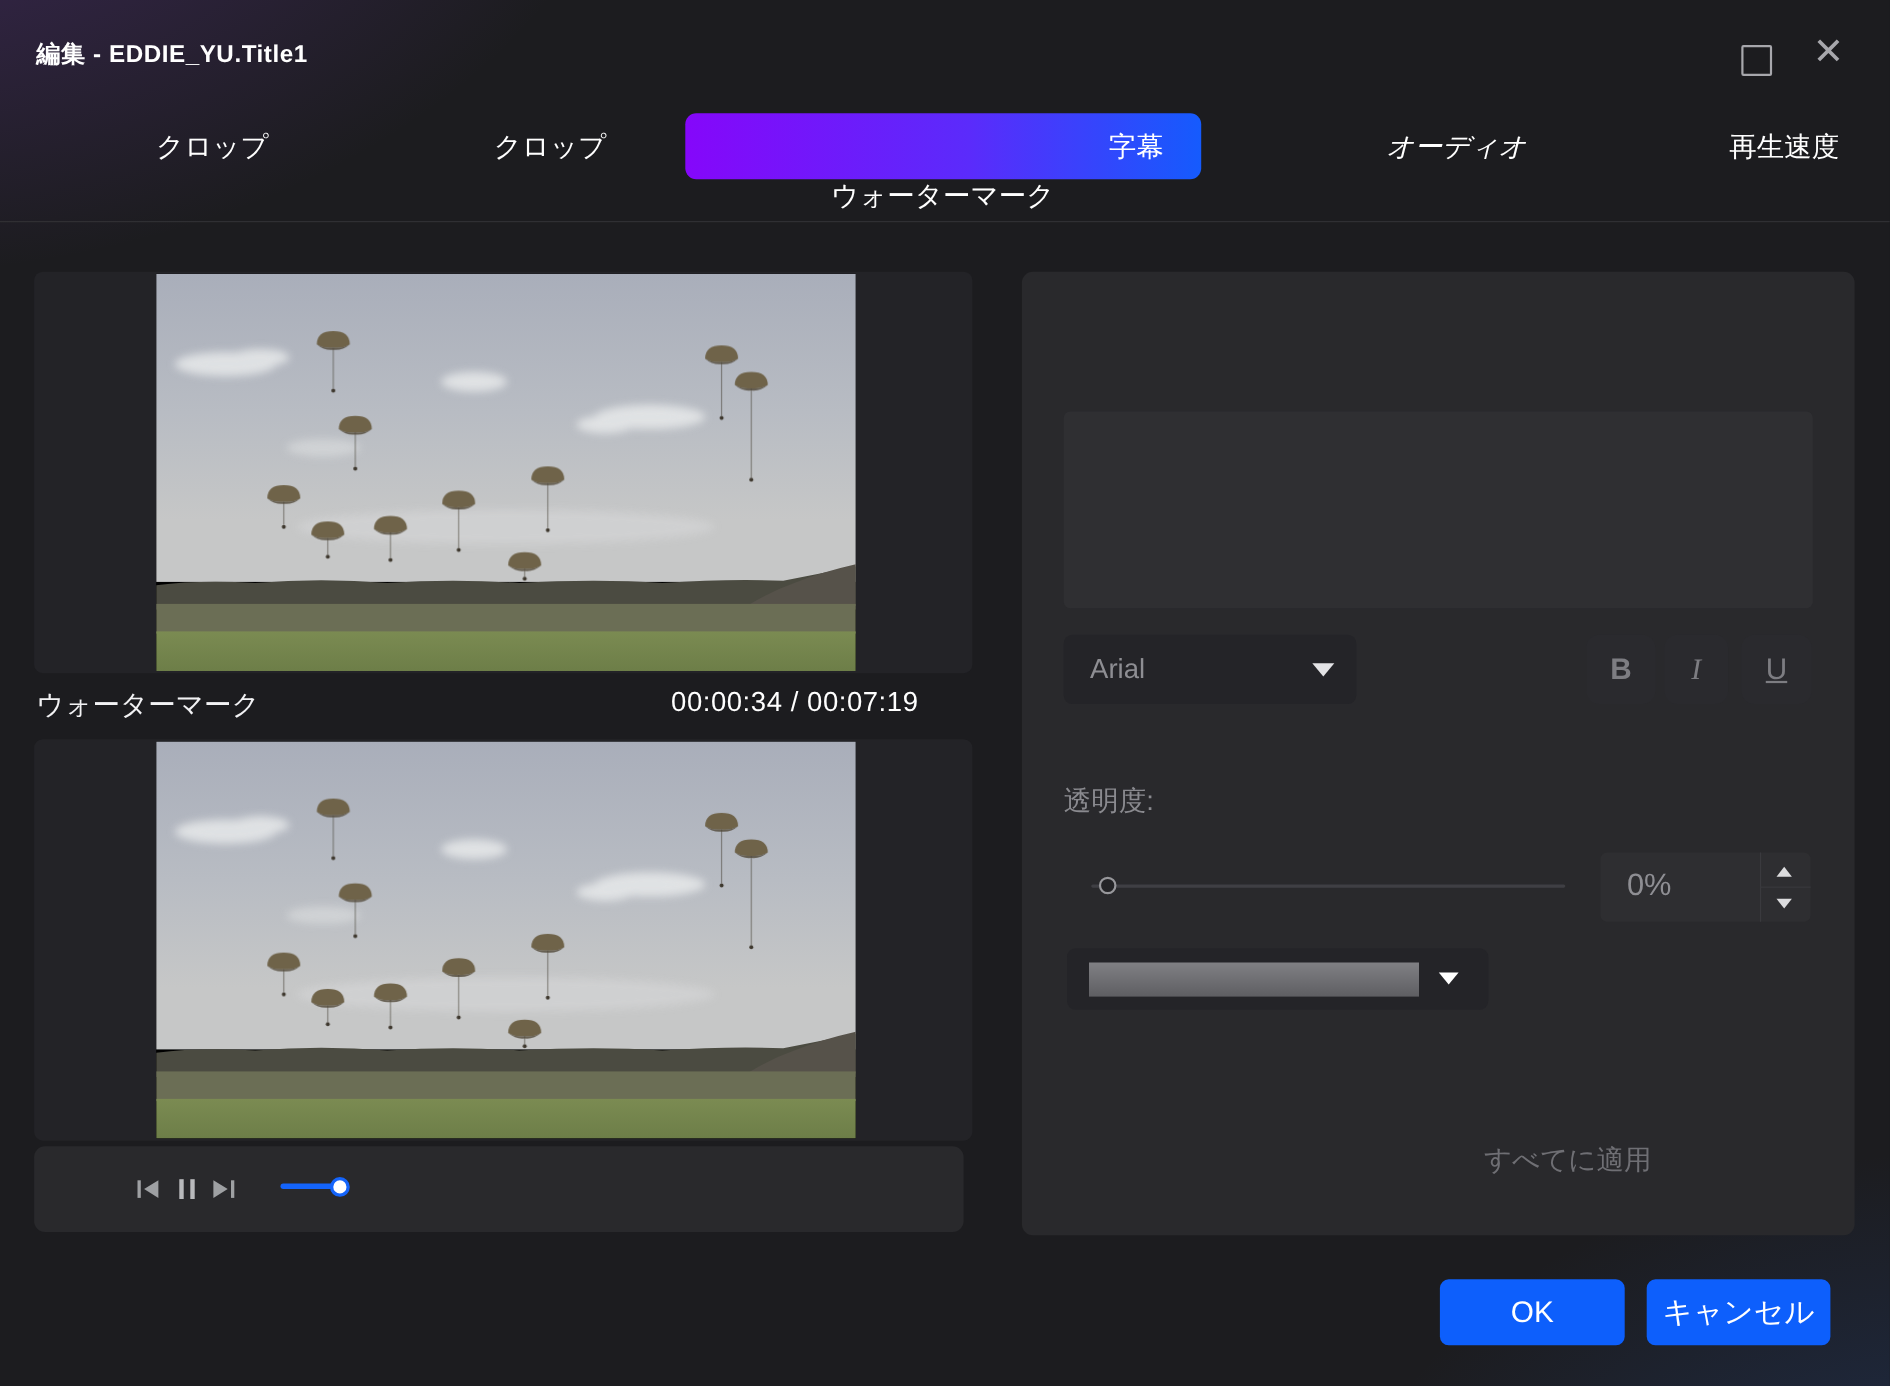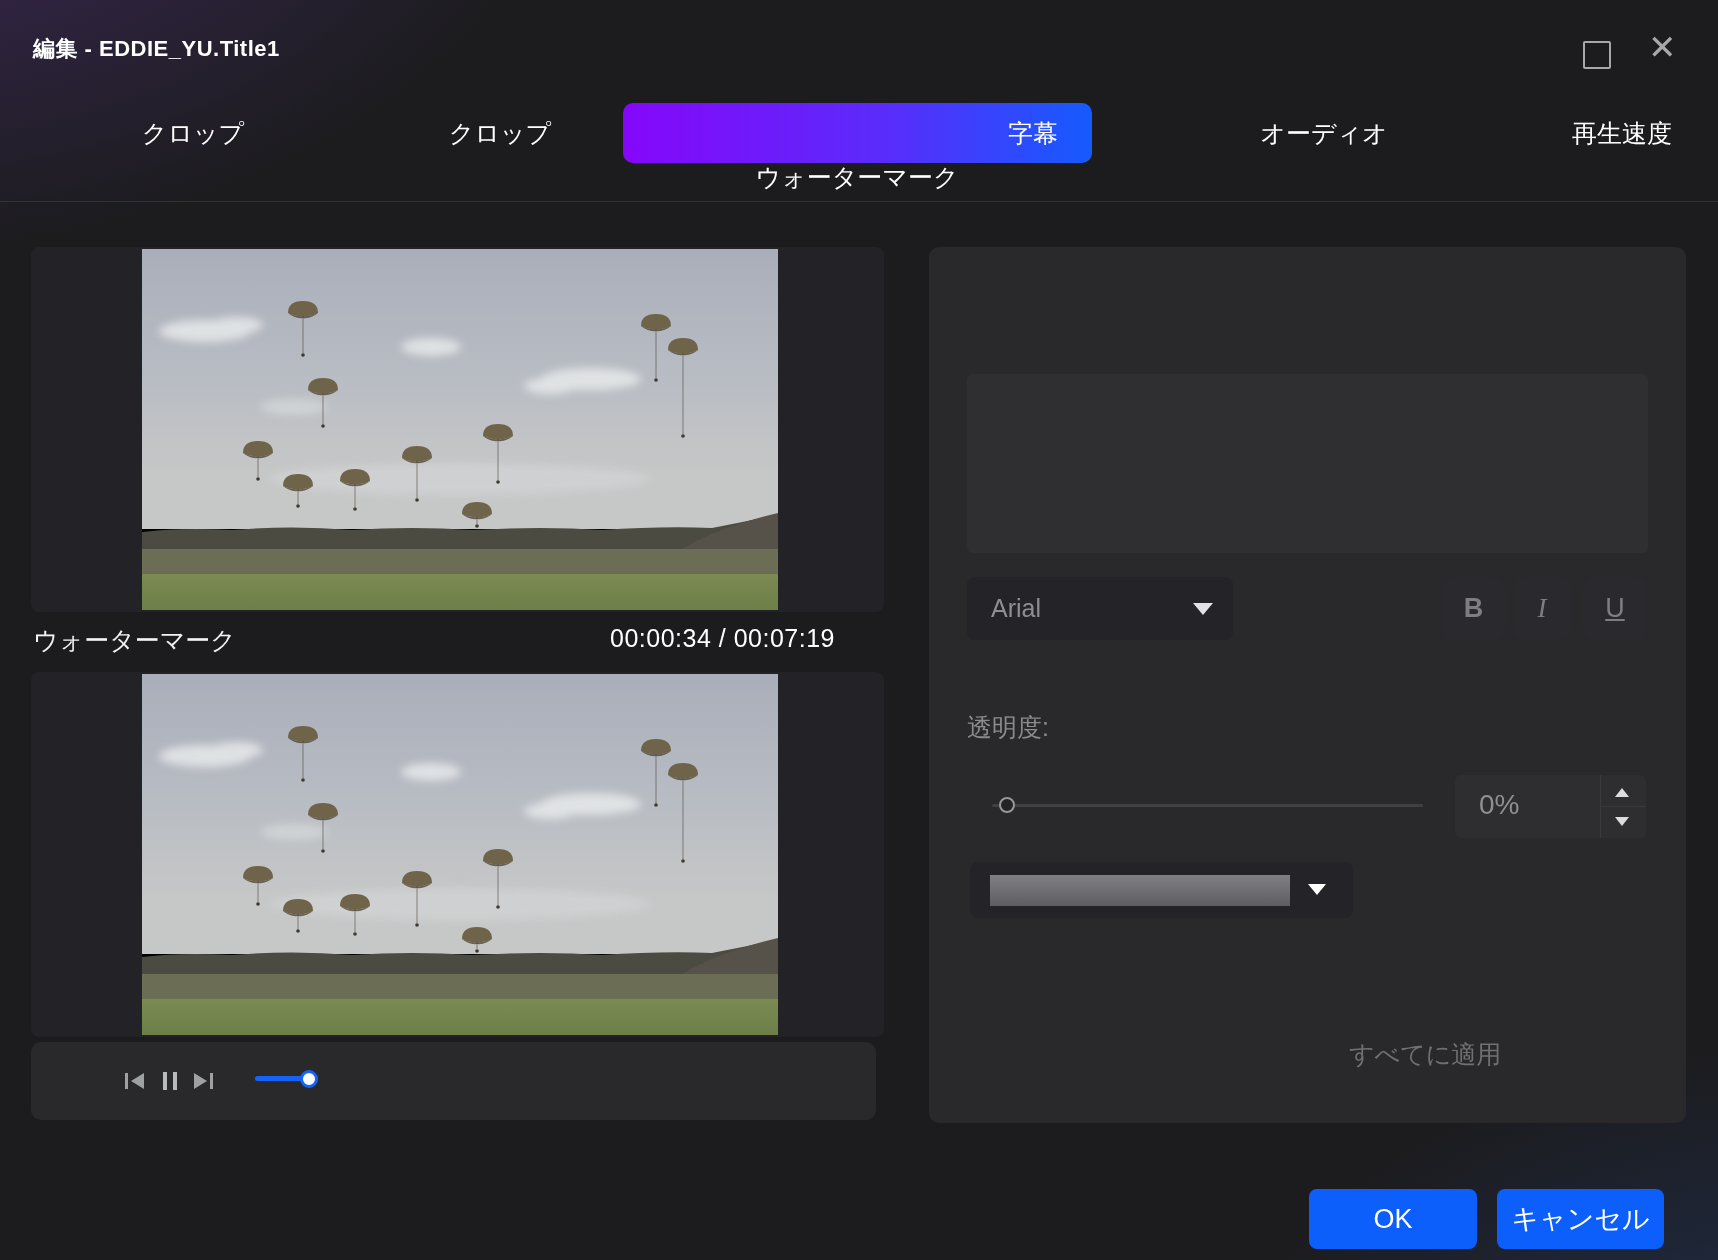--- a/index.html
+++ b/index.html
@@ -70,37 +70,37 @@
   .spin-up{position:absolute;left:160px;top:13px;width:0;height:0;cursor:pointer;
     border-left:7px solid transparent;border-right:7px solid transparent;border-bottom:9px solid #dcdcde;}
   .spin-down{position:absolute;left:160px;top:42px;width:0;height:0;cursor:pointer;
     border-left:7px solid transparent;border-right:7px solid transparent;border-top:9px solid #dcdcde;}
   .colorcombo{left:41px;top:615px;width:383px;height:56px;background:#242428;border-radius:8px;cursor:pointer;}
   .swatch{position:absolute;left:20px;top:13px;width:300px;height:31px;
     background:linear-gradient(180deg,#808084,#5e5e62);}
   .applyall{left:420px;top:791px;width:299px;font-size:25px;color:#6f6f74;cursor:pointer;}
   
   .btn{top:1163px;height:60px;background:#0d5ffc;border-radius:8px;color:#fff;font-size:27px;
-    display:flex;align-items:center;justify-content:center;cursor:pointer;margin-top:26px;}
+    display:flex;align-items:center;justify-content:center;cursor:pointer;}
   .okbtn{left:1309px;width:168px;}
   .cancelbtn{left:1497px;width:167px;}
 </style>
 </head>
 <body>
 
 <div class="abs title">編集 - EDDIE_YU.Title1</div>
 <div class="abs winbtn maxbtn" title=""></div>
 <div class="abs winbtn closebtn">✕</div>
 
 <div class="abs tabpill"></div>
 <div class="abs tab" style="left:120px;width:146px;">クロップ</div>
 <div class="abs tab" style="left:427px;width:146px;">クロップ</div>
 <div class="abs tab" style="left:744px;width:226px;margin-top:44px;">ウォーターマーク</div>
 <div class="abs tab" style="left:1003px;width:60px;">字幕</div>
-<div class="abs tab" style="left:1251px;width:146px;">オーディオ</div>
+<div class="abs tab" style="left:1251px;width:146px;font-style:italic;">オーディオ</div>
 <div class="abs tab" style="left:1562px;width:120px;">再生速度</div>
 <div class="abs divider"></div>
 
 <div class="abs strip stripA"></div>
 <svg class="abs video v1" viewBox="0 0 636 361" preserveAspectRatio="none">
   <defs>
     <linearGradient id="sky" x1="0" y1="0" x2="0" y2="1">
       <stop offset="0" stop-color="#a9aeba"></stop>
       <stop offset="0.45" stop-color="#b8bcc3"></stop>
       <stop offset="0.80" stop-color="#c6c7c7"></stop>

